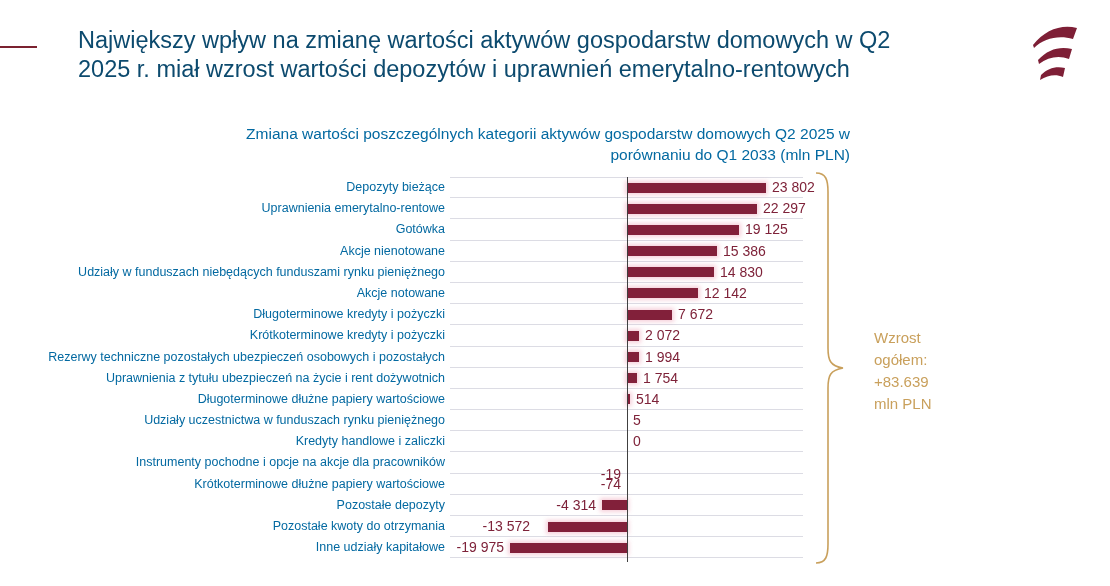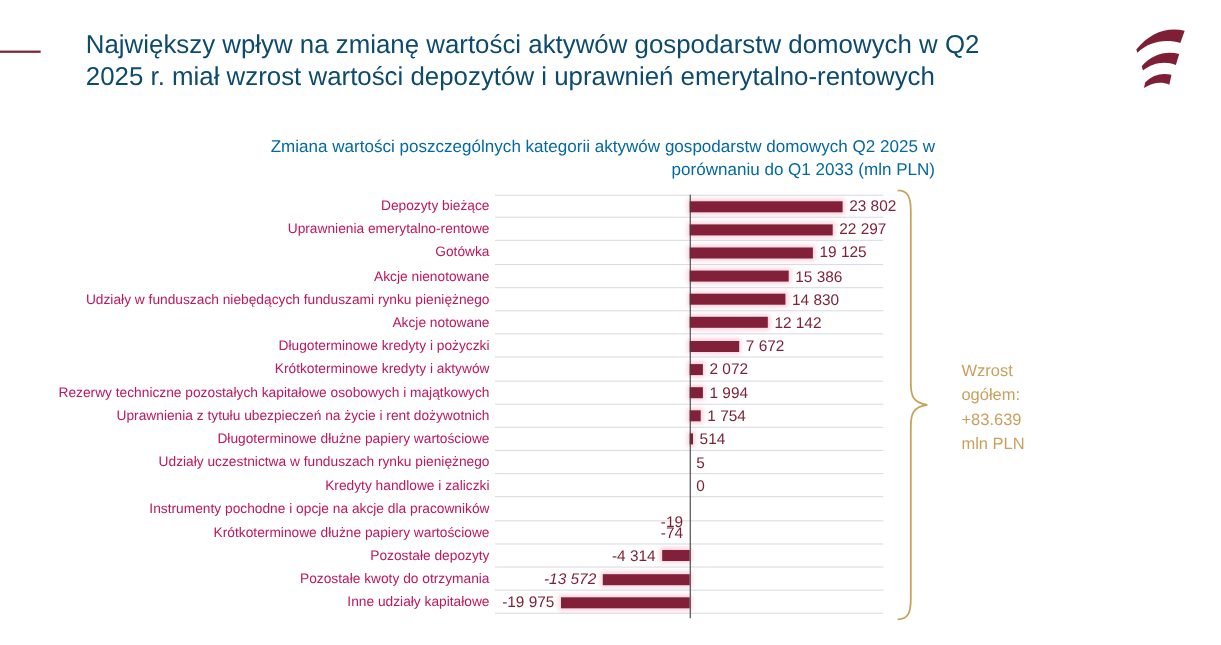--- a/index.html
+++ b/index.html
@@ -16,21 +16,21 @@
   .logo{position:absolute;right:30px;top:22px;width:50px;height:58px;}
   .chart-title{
     position:absolute;left:120px;top:123px;width:730px;text-align:right;
     font-size:15.5px;line-height:21px;color:#0369a1;
   }
   .chart-title span{display:block;}
   .rows{position:absolute;left:0;top:177px;width:1110px;}
   .row{position:relative;height:21.2px;}
   .cat{
     position:absolute;right:665px;top:0;line-height:21.2px;white-space:nowrap;
-    font-size:12.5px;color:#be185d;
+    font-size:12.5px;color:#0369a1;
   }
   .plotline{
     position:absolute;left:450px;width:353px;top:0;height:100%;
     border-bottom:1px solid #dcdce4;box-sizing:border-box;
   }
   .row:first-child .plotline{border-top:1px solid #dcdce4;}
   .bar{
     position:absolute;top:5.5px;height:10px;background:#82203a;
     box-shadow:0 0 4px 2px rgba(236,150,175,0.45);
   }
@@ -106,27 +106,27 @@
         <span class="val" style="left: 704px;">12 142</span>
       </div>
       <div class="row">
         <div class="plotline"></div>
         <span class="cat">Długoterminowe kredyty i pożyczki</span>
         <div class="bar" style="width: 45px; left: 627px;"></div>
         <span class="val" style="left: 678px;">7 672</span>
       </div>
       <div class="row">
         <div class="plotline"></div>
-        <span class="cat">Krótkoterminowe kredyty i aktywów</span>
+        <span class="cat">Krótkoterminowe kredyty i pożyczki</span>
         <div class="bar" style="width: 12px; left: 627px;"></div>
         <span class="val" style="left: 645px;">2 072</span>
       </div>
       <div class="row">
         <div class="plotline"></div>
-        <span class="cat">Rezerwy techniczne pozostałych kapitałowe osobowych i majątkowych</span>
+        <span class="cat">Rezerwy techniczne pozostałych ubezpieczeń osobowych i pozostałych</span>
         <div class="bar" style="width: 12px; left: 627px;"></div>
         <span class="val" style="left: 645px;">1 994</span>
       </div>
       <div class="row">
         <div class="plotline"></div>
         <span class="cat">Uprawnienia z tytułu ubezpieczeń na życie i rent dożywotnich</span>
         <div class="bar" style="width: 10px; left: 627px;"></div>
         <span class="val" style="left: 643px;">1 754</span>
       </div>
       <div class="row">
@@ -158,21 +158,21 @@
       <div class="row">
         <div class="plotline"></div>
         <span class="cat">Pozostałe depozyty</span>
         <div class="bar" style="width: 25px; left: 602px;"></div>
         <span class="val" style="right: 514px;">-4 314</span>
       </div>
       <div class="row">
         <div class="plotline"></div>
         <span class="cat">Pozostałe kwoty do otrzymania</span>
         <div class="bar" style="width: 79px; left: 548px;"></div>
-        <span class="val" style="right: 568px; font-style: italic;">-13 572</span>
+        <span class="val" style="right: 580px;">-13 572</span>
       </div>
       <div class="row">
         <div class="plotline"></div>
         <span class="cat">Inne udziały kapitałowe</span>
         <div class="bar" style="width: 117px; left: 510px;"></div>
         <span class="val" style="right: 606px;">-19 975</span>
       </div>
     </div>
 
   <div class="zero-axis"></div>

